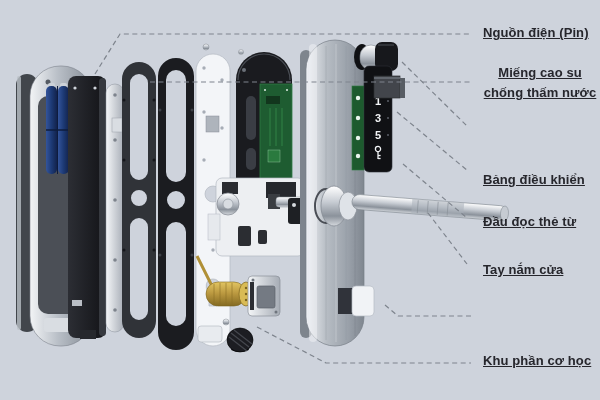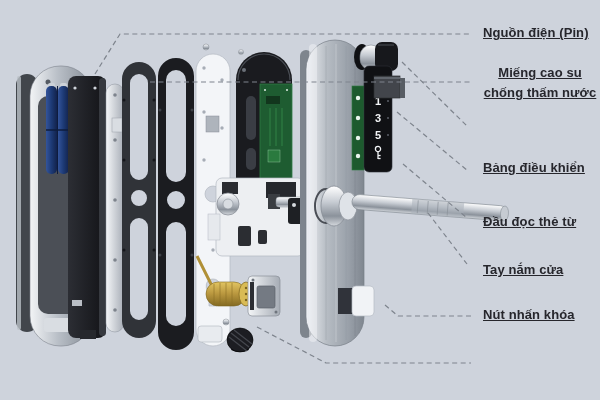--- a/index.html
+++ b/index.html
@@ -301,17 +301,17 @@
     <path d="M397,112 L468,171"></path>
     <path d="M403,164 L467,218"></path>
     <path d="M428,213 L467,264"></path>
     <path d="M385,305 L398,316 H471"></path>
     <path d="M257,327 L326,363 H471"></path>
   </g>
 </svg>
 
   <div class="label" style="left:483px;top:25px">Nguồn điện (Pin)</div>
   <div class="label label--multi" style="left:478px;top:63px;width:124px">Miếng cao su chống thấm nước</div>
-  <div class="label" style="left:483px;top:160px">Bảng điều khiển</div>
+  <div class="label" style="left:483px;top:172px">Bảng điều khiển</div>
   <div class="label" style="left:483px;top:214px">Đầu đọc thẻ từ</div>
   <div class="label" style="left:483px;top:262px">Tay nắm cửa</div>
-  <div class="label" style="left:483px;top:307px">Nút nhấn khóa</div>
+  <div class="label" style="left:483px;top:353px">Khu phần cơ học</div>
 </div>
 
 </body></html>

